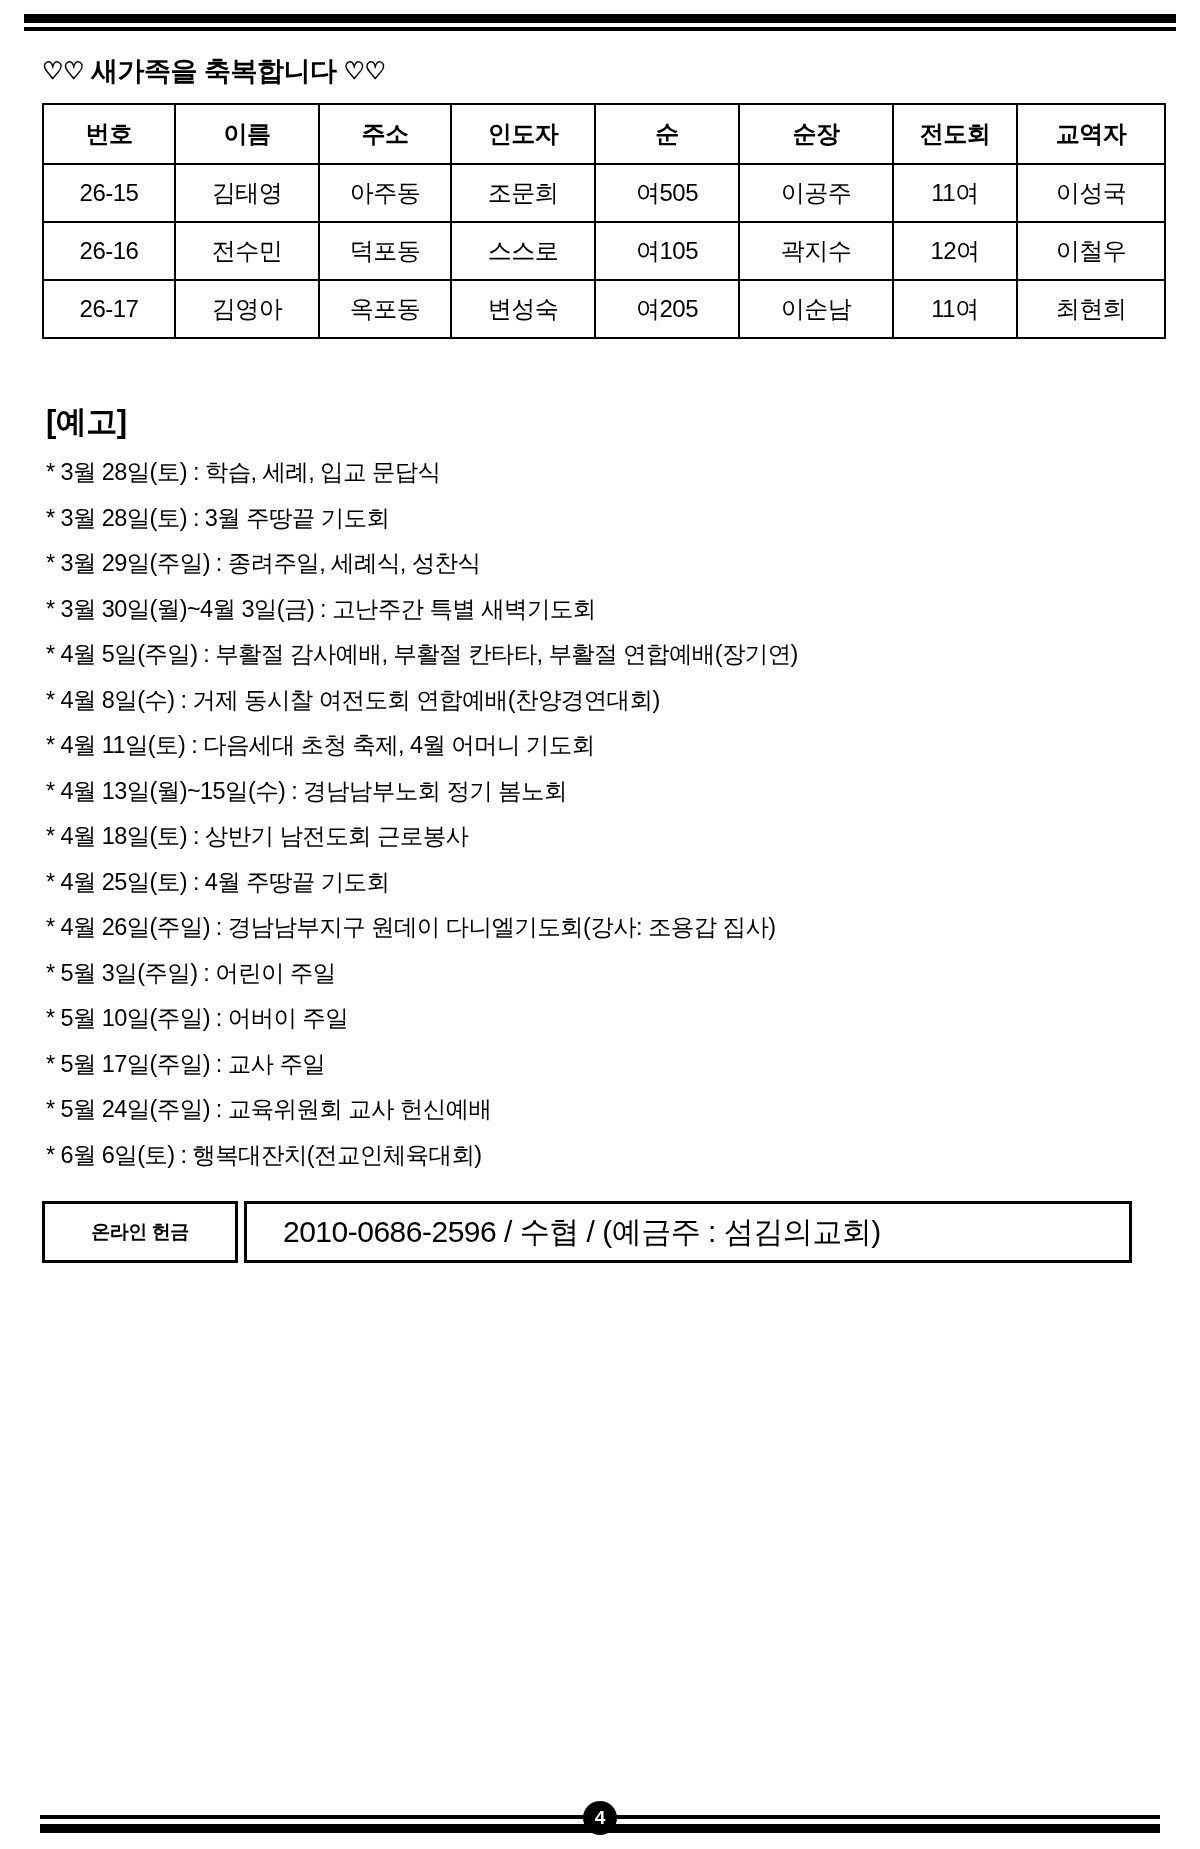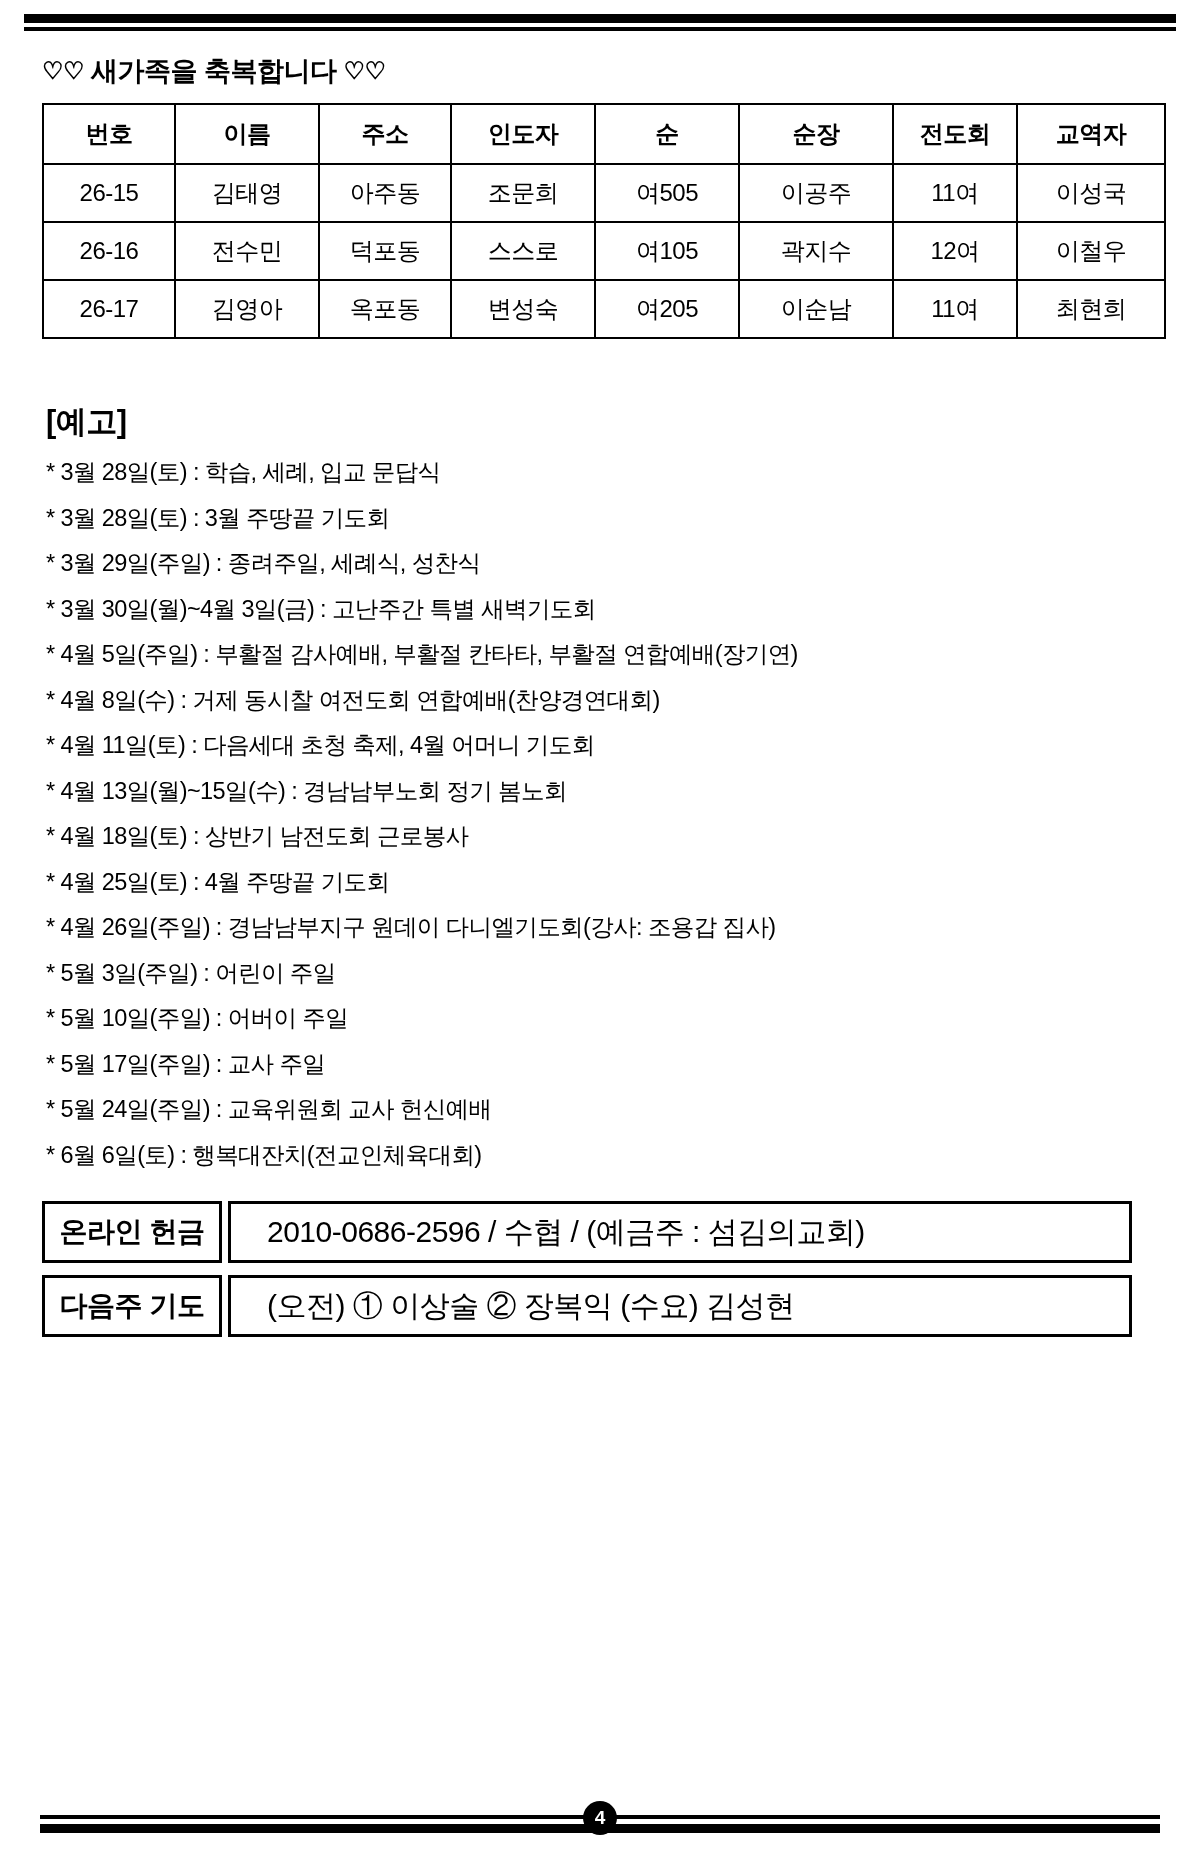--- a/index.html
+++ b/index.html
@@ -98,24 +98,24 @@
     margin-left: 18px;
     margin-top: 34px;
     width: 1090px;
   }
   .bottom-row {
     display: flex;
     align-items: stretch;
     margin-bottom: 12px;
   }
   .bottom-label {
-    width: 180px;
+    width: 196px;
     border: 3px solid #000;
     box-sizing: border-box;
-    font-size: 28px;
+    font-size: 19px;
     font-weight: bold;
     display: flex;
     align-items: center;
     justify-content: center;
     height: 62px;
     letter-spacing: -0.5px;
   }
   .bottom-value {
     flex: 1;
     border: 3px solid #000;
@@ -243,24 +243,20 @@
     <li>* 5월 17일(주일) : 교사 주일</li>
     <li>* 5월 24일(주일) : 교육위원회 교사 헌신예배</li>
     <li>* 6월 6일(토) : 행복대잔치(전교인체육대회)</li>
   </ul>
 
   <div class="bottom-wrap">
     <div class="bottom-row">
       <div class="bottom-label">온라인 헌금</div>
       <div class="bottom-value">2010-0686-2596 / 수협 / (예금주 : 섬김의교회)</div>
     </div>
-    <div class="bottom-row">
-      <div class="bottom-label">다음주 기도</div>
-      <div class="bottom-value">(오전) ① 이상술  ② 장복익      (수요) 김성현</div>
-    </div>
   </div>
 
   <div class="footer">
     <div class="rule-thin2"></div>
     <div class="rule-thick2"></div>
     <div class="page-num">4</div>
   </div>
 
 </div>
 

